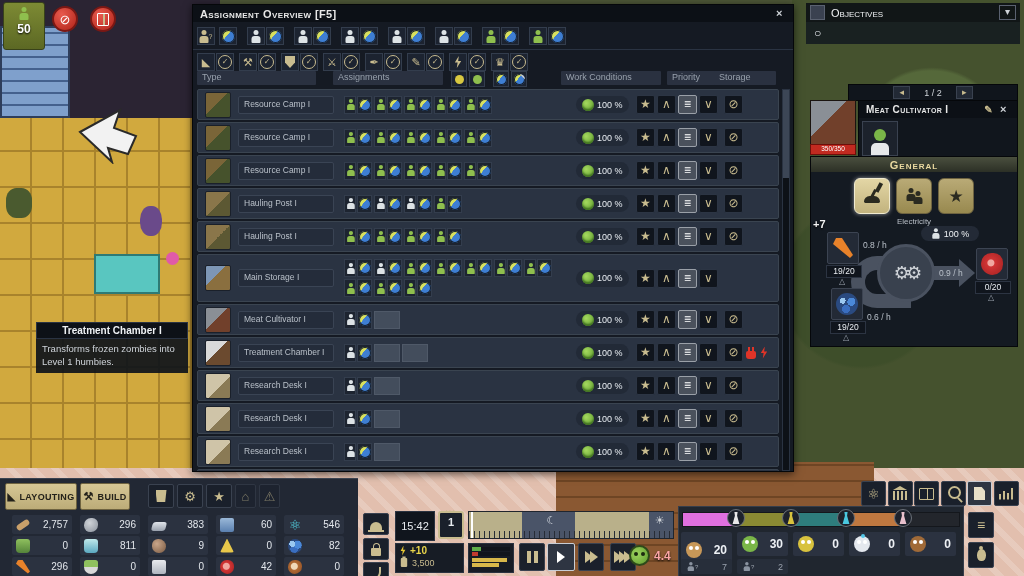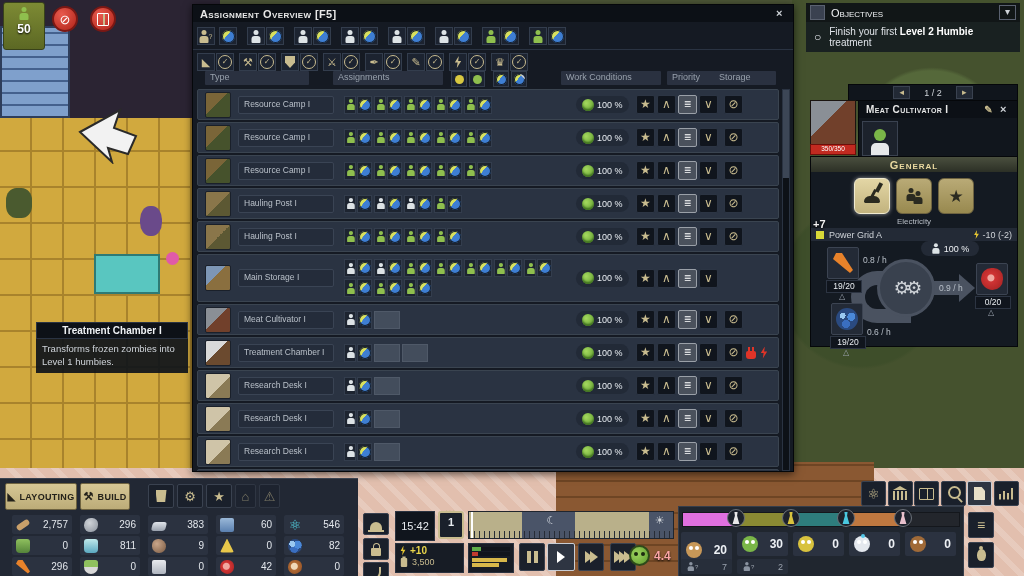--- a/index.html
+++ b/index.html
@@ -277,21 +277,21 @@
         </span>
       </span>
       <span class="pair">
         <span class="fibox">♛</span>
         <span class="chkbox">
           <span class="chk">✓</span>
         </span>
       </span>
     </div>
 
-  <div class="hdrbox" style="left:12px;top:66px;width:104px">Type</div>
+  <div class="hdrbox" style="left:4px;top:66px;width:119px">Type</div>
   <div class="hdrbox" style="left:140px;top:66px;width:110px">Assignments</div>
   <div id="colicons">
       <span class="mini" style="left: 258px; top: 66px;">
         <span class="headdot" style="background:#d8c840"></span>
       </span>
       <span class="mini" style="left: 276px; top: 66px;">
         <span class="headdot" style="background:#8fbf4e"></span>
       </span>
       <span class="mini" style="left: 300px; top: 66px;">
         <span class="globe" style="width:11px;height:11px"></span>
@@ -814,23 +814,20 @@
 </section>
 
 <section class="abs" style="left:806px;top:3px;width:214px">
   <div style="background:rgba(10,14,20,.88);height:19px;display:flex;align-items:center;padding:0 4px">
     <span style="width:13px;height:13px;background:#3a4150;border:1px solid #5a6170;margin-right:6px"></span>
     <span style="font-variant:small-caps;font-weight:normal;font-size:11px;color:#f0f2f4">Objectives</span>
     <span style="margin-left:auto;width:15px;height:13px;border:1px solid #5a6170;text-align:center;line-height:11px;color:#cfd3d8">▾</span>
   </div>
   <div style="background:rgba(16,22,30,.82);display:flex;align-items:center;padding:4px 4px">
     <span style="color:#e8ecf0;font-size:12px;margin:0 8px 0 4px">○</span>
-    <span style="font-size:10px;color:#dfe3e8">
-      <span>Finish your first </span><b style="color:#fff">Level 2 Humbie</b><span> treatment</span>
-    </span>
   </div>
 </section>
 
 <div class="abs" style="left:848px;top:84px;width:168px;height:15px;background:#10151c;display:flex;align-items:center;justify-content:center;gap:14px;border:1px solid #05070a">
   <span style="width:15px;height:11px;background:#222935;border:1px solid #3a4250;color:#c9bc8f;text-align:center;line-height:10px;font-size:9px">◂</span>
   <span style="font-size:9px;color:#cfd3d8">1 / 2</span>
   <span style="width:15px;height:11px;background:#222935;border:1px solid #3a4250;color:#c9bc8f;text-align:center;line-height:10px;font-size:9px">▸</span>
 </div>
 
 <div class="abs" style="left:810px;top:100px;width:44px;height:44px;background:linear-gradient(135deg,#8a8f96 40%,#71402b 40%);border:1px solid #1a1410"></div>
@@ -861,28 +858,20 @@
         <span style="display:flex">
           <span class="pz" style="--c:#2a2a20"></span>
           <span class="pz" style="--c:#2a2a20;margin-left:-2px;margin-top:3px"></span>
         </span>
       </span>
     <span class="tabbtn">
         <span style="color:#2a2a20;font-size:17px">★</span>
       </span>
   </div>
   <div style="text-align:center;font-size:8px;color:#b8bec6;margin-top:3px">Electricity</div>
-  <div style="height:13px;background:#232a36;display:flex;align-items:center;padding:0 5px;margin-top:2px">
-    <span style="width:8px;height:8px;background:#d8d838;margin-right:5px"></span>
-    <span style="font-size:9px;color:#cfd3d8">Power Grid A</span>
-    <span style="margin-left:auto;display:flex;align-items:center;gap:3px">
-      <span class="bolt" style="width:6px;height:9px"></span>
-      <span style="font-size:9px;color:#cfd3d8">-10 (-2)</span>
-    </span>
-  </div>
 
   <div style="position:relative;height:130px">
     <div style="position:absolute;left:40px;top:30px;width:60px;height:52px;border-left:14px solid #4a5260;border-top:14px solid #4a5260;border-bottom:14px solid #4a5260;border-radius:26px 0 0 26px;box-sizing:border-box"></div>
     <div style="position:absolute;left:96px;top:40px;width:56px;height:14px;background:#4a5260"></div>
     <div style="position:absolute;left:148px;top:33px;width:0;height:0;border-top:14px solid transparent;border-bottom:14px solid transparent;border-left:16px solid #4a5260"></div>
     <div style="position:absolute;left:66px;top:18px;width:58px;height:58px;border-radius:50%;background:#39414e;border:3px solid #4a5260;display:flex;align-items:center;justify-content:center;color:#cfd3d8;font-size:18px;letter-spacing:-4px;box-sizing:border-box">⚙⚙</div>
 
     <div class="ibox" style="left:16px;top:6px">
         <span class="ri ri-carrot" style="width:20px;height:20px"></span>
       </div>
@@ -1020,21 +1009,21 @@
   <div style="position:absolute;left:2px;top:0;width:2px;height:100%;background:#fff"></div>
   <div style="position:absolute;left:38%;top:2px;color:#e8ecf2;font-size:11px">☾</div>
   <div style="position:absolute;left:91%;top:2px;color:#cfd3d8;font-size:11px">☀</div>
   <div style="position:absolute;left:0;bottom:0;width:100%;height:7px;background:repeating-linear-gradient(90deg,#272c36 0 1px,transparent 1px 5px)"></div>
 </div>
 <div class="abs" style="left:395px;top:543px;width:69px;height:30px;background:#171c25;border:1px solid #2a3240;padding:1px 4px;box-sizing:border-box">
   <div style="display:flex;align-items:center;gap:4px">
       <span class="bolt" style="width:6px;height:10px"></span>
       <span style="color:#e8d44a;font-weight:bold;font-size:10px">+10</span>
     </div>
-  <div style="display:flex;gap:4px;margin-top:1px">
+  <div style="display:flex;align-items:center;gap:4px;margin-top:1px">
       <span class="batt" style="transform:scale(.8)"></span>
       <span style="color:#c9bc8f;font-size:9px">3,500</span>
     </div>
 </div>
 <div class="abs" style="left:468px;top:543px;width:46px;height:30px;background:#171c25;border:1px solid #2a3240;padding:3px;box-sizing:border-box">
   <div style="height:4px;background:linear-gradient(90deg,#5fae4a 0 9px,#11151c 9px 100%)"></div>
   <div style="height:4px;margin-top:1px;background:linear-gradient(90deg,#c23b2e 0 6px,#11151c 6px 100%)"></div>
   <div style="height:4px;margin-top:2px;background:#d8b84a;width:92%"></div>
   <div style="height:4px;margin-top:1px;background:#d8b84a;width:70%"></div>
 </div>

